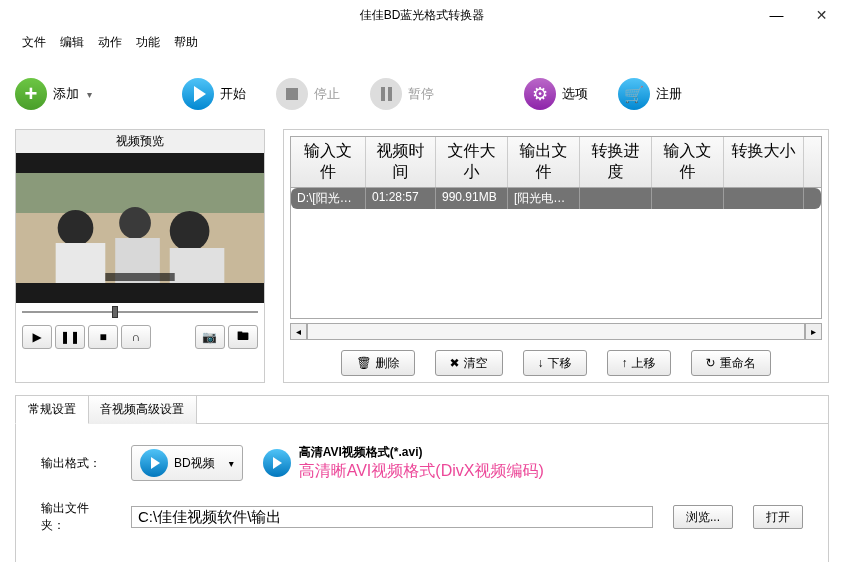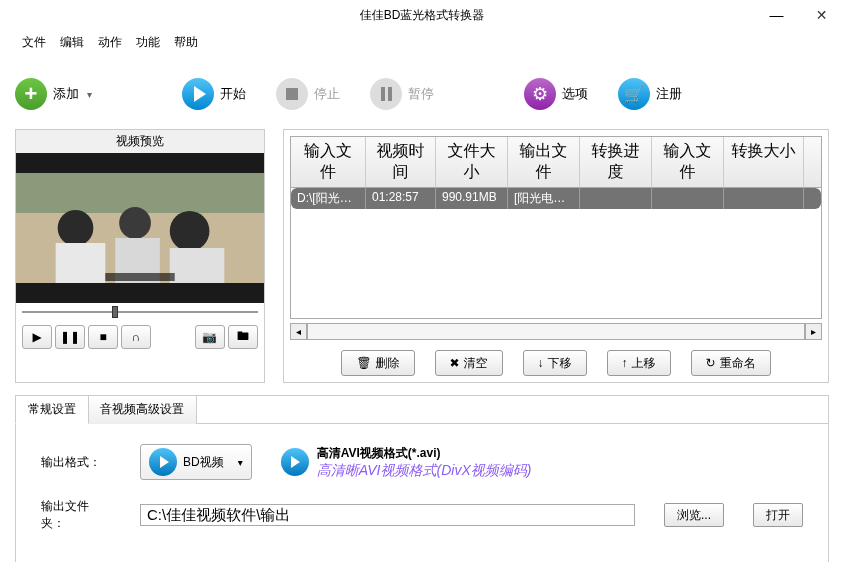--- a/index.html
+++ b/index.html
@@ -54,31 +54,31 @@
 .scroll-btn { width:17px; height:17px; border:1px solid #aaa; background:#eee; display:flex; align-items:center; justify-content:center; font-size:10px; cursor:pointer; }
 .scroll-track { flex:1; height:17px; border:1px solid #aaa; background:#f5f5f5; }
 .action-row { display:flex; gap:20px; justify-content:center; margin-top:10px; }
 .act-btn { height:26px; padding:0 14px; border:1px solid #999; border-radius:3px; background:linear-gradient(#fff,#e8e8e8); display:flex; align-items:center; gap:4px; cursor:pointer; font-size:12px; }
 
 .tabs-panel { margin: 12px 15px 0; border:1px solid #ccc; }
 .tab-headers { display:flex; background:#fff; }
 .tab-h { padding:5px 12px; border:1px solid #ccc; border-bottom:none; background:linear-gradient(#fff,#eee); cursor:pointer; font-size:12px; margin-right:-1px; margin-top:-1px; margin-left:-1px; }
 .tab-h.active { background:#fff; border-bottom:1px solid #fff; position:relative; z-index:1; }
 .tab-body { padding: 20px 25px; border-top:1px solid #ccc; margin-top:-1px; }
-.form-row { display:flex; align-items:center; gap:29px; margin-bottom:18px; }
+.form-row { display:flex; align-items:center; gap:20px; margin-bottom:18px; }
 .form-label { width:70px; font-size:12px; }
 .combo-big { height:36px; border:1px solid #aaa; border-radius:3px; background:linear-gradient(#fff,#eee); display:flex; align-items:center; padding:0 8px; gap:6px; cursor:pointer; }
 .combo-big .play-ico { width:28px; height:28px; border-radius:50%; background:linear-gradient(#4fc3f7,#0277bd); display:flex; align-items:center; justify-content:center; }
 .combo-big .play-ico::before { content:""; border-left:9px solid #fff; border-top:6px solid transparent; border-bottom:6px solid transparent; margin-left:2px; }
 .combo-big .arrow { margin-left:8px; font-size:10px; }
 .format-desc { display:flex; align-items:center; gap:8px; }
 .format-desc .play-ico { width:28px; height:28px; border-radius:50%; background:linear-gradient(#4fc3f7,#0277bd); display:flex; align-items:center; justify-content:center; }
 .format-desc .play-ico::before { content:""; border-left:9px solid #fff; border-top:6px solid transparent; border-bottom:6px solid transparent; margin-left:2px; }
 .format-text .t1 { font-weight:bold; font-size:12px; }
-.format-text .t2 { font-size:14px; color:#8b5cf6;font-style:italic; }
+.format-text .t2 { font-size:16px; color:#ec4899; }
 .path-input { flex:1; height:22px; border:1px solid #aaa; padding:0 6px; font-size:15px; }
 .small-btn { height:24px; padding:0 12px; border:1px solid #999; border-radius:2px; background:linear-gradient(#fff,#e8e8e8); cursor:pointer; font-size:12px; }
 </style>
 </head>
 <body>
 
 <div class="titlebar">
   <span class="title">佳佳BD蓝光格式转换器</span>
   <div class="controls">
     <div>—</div>

